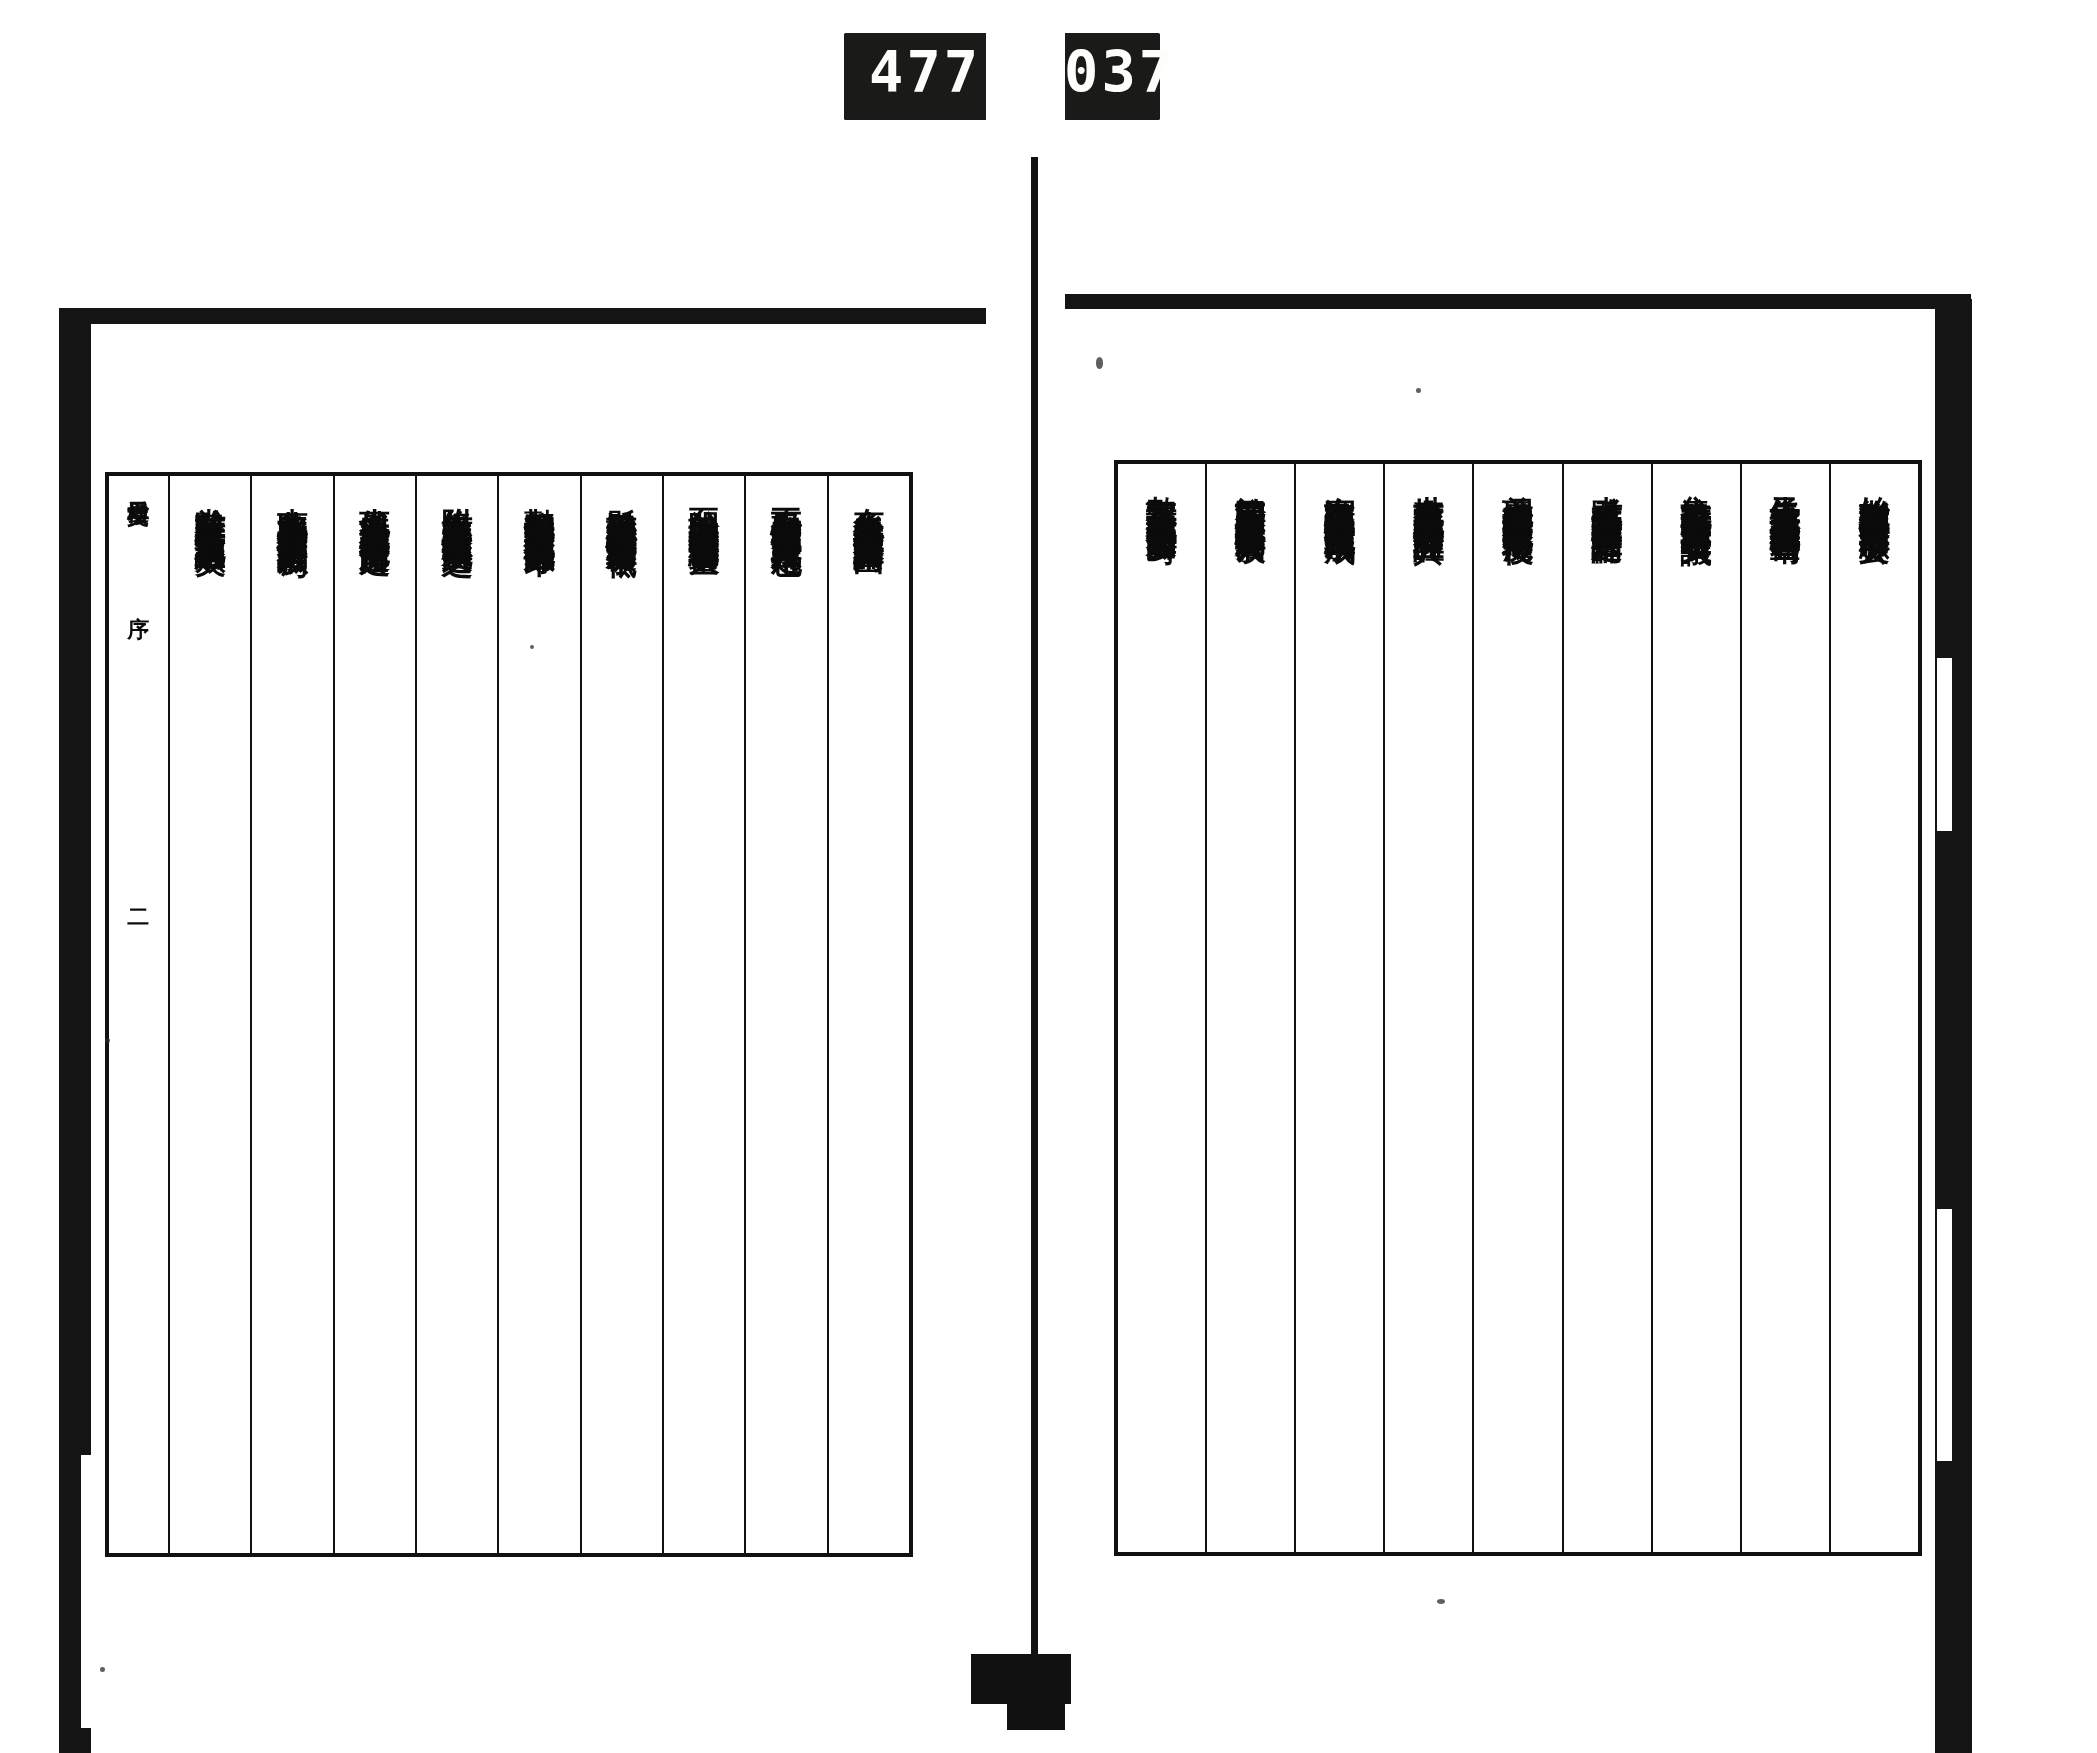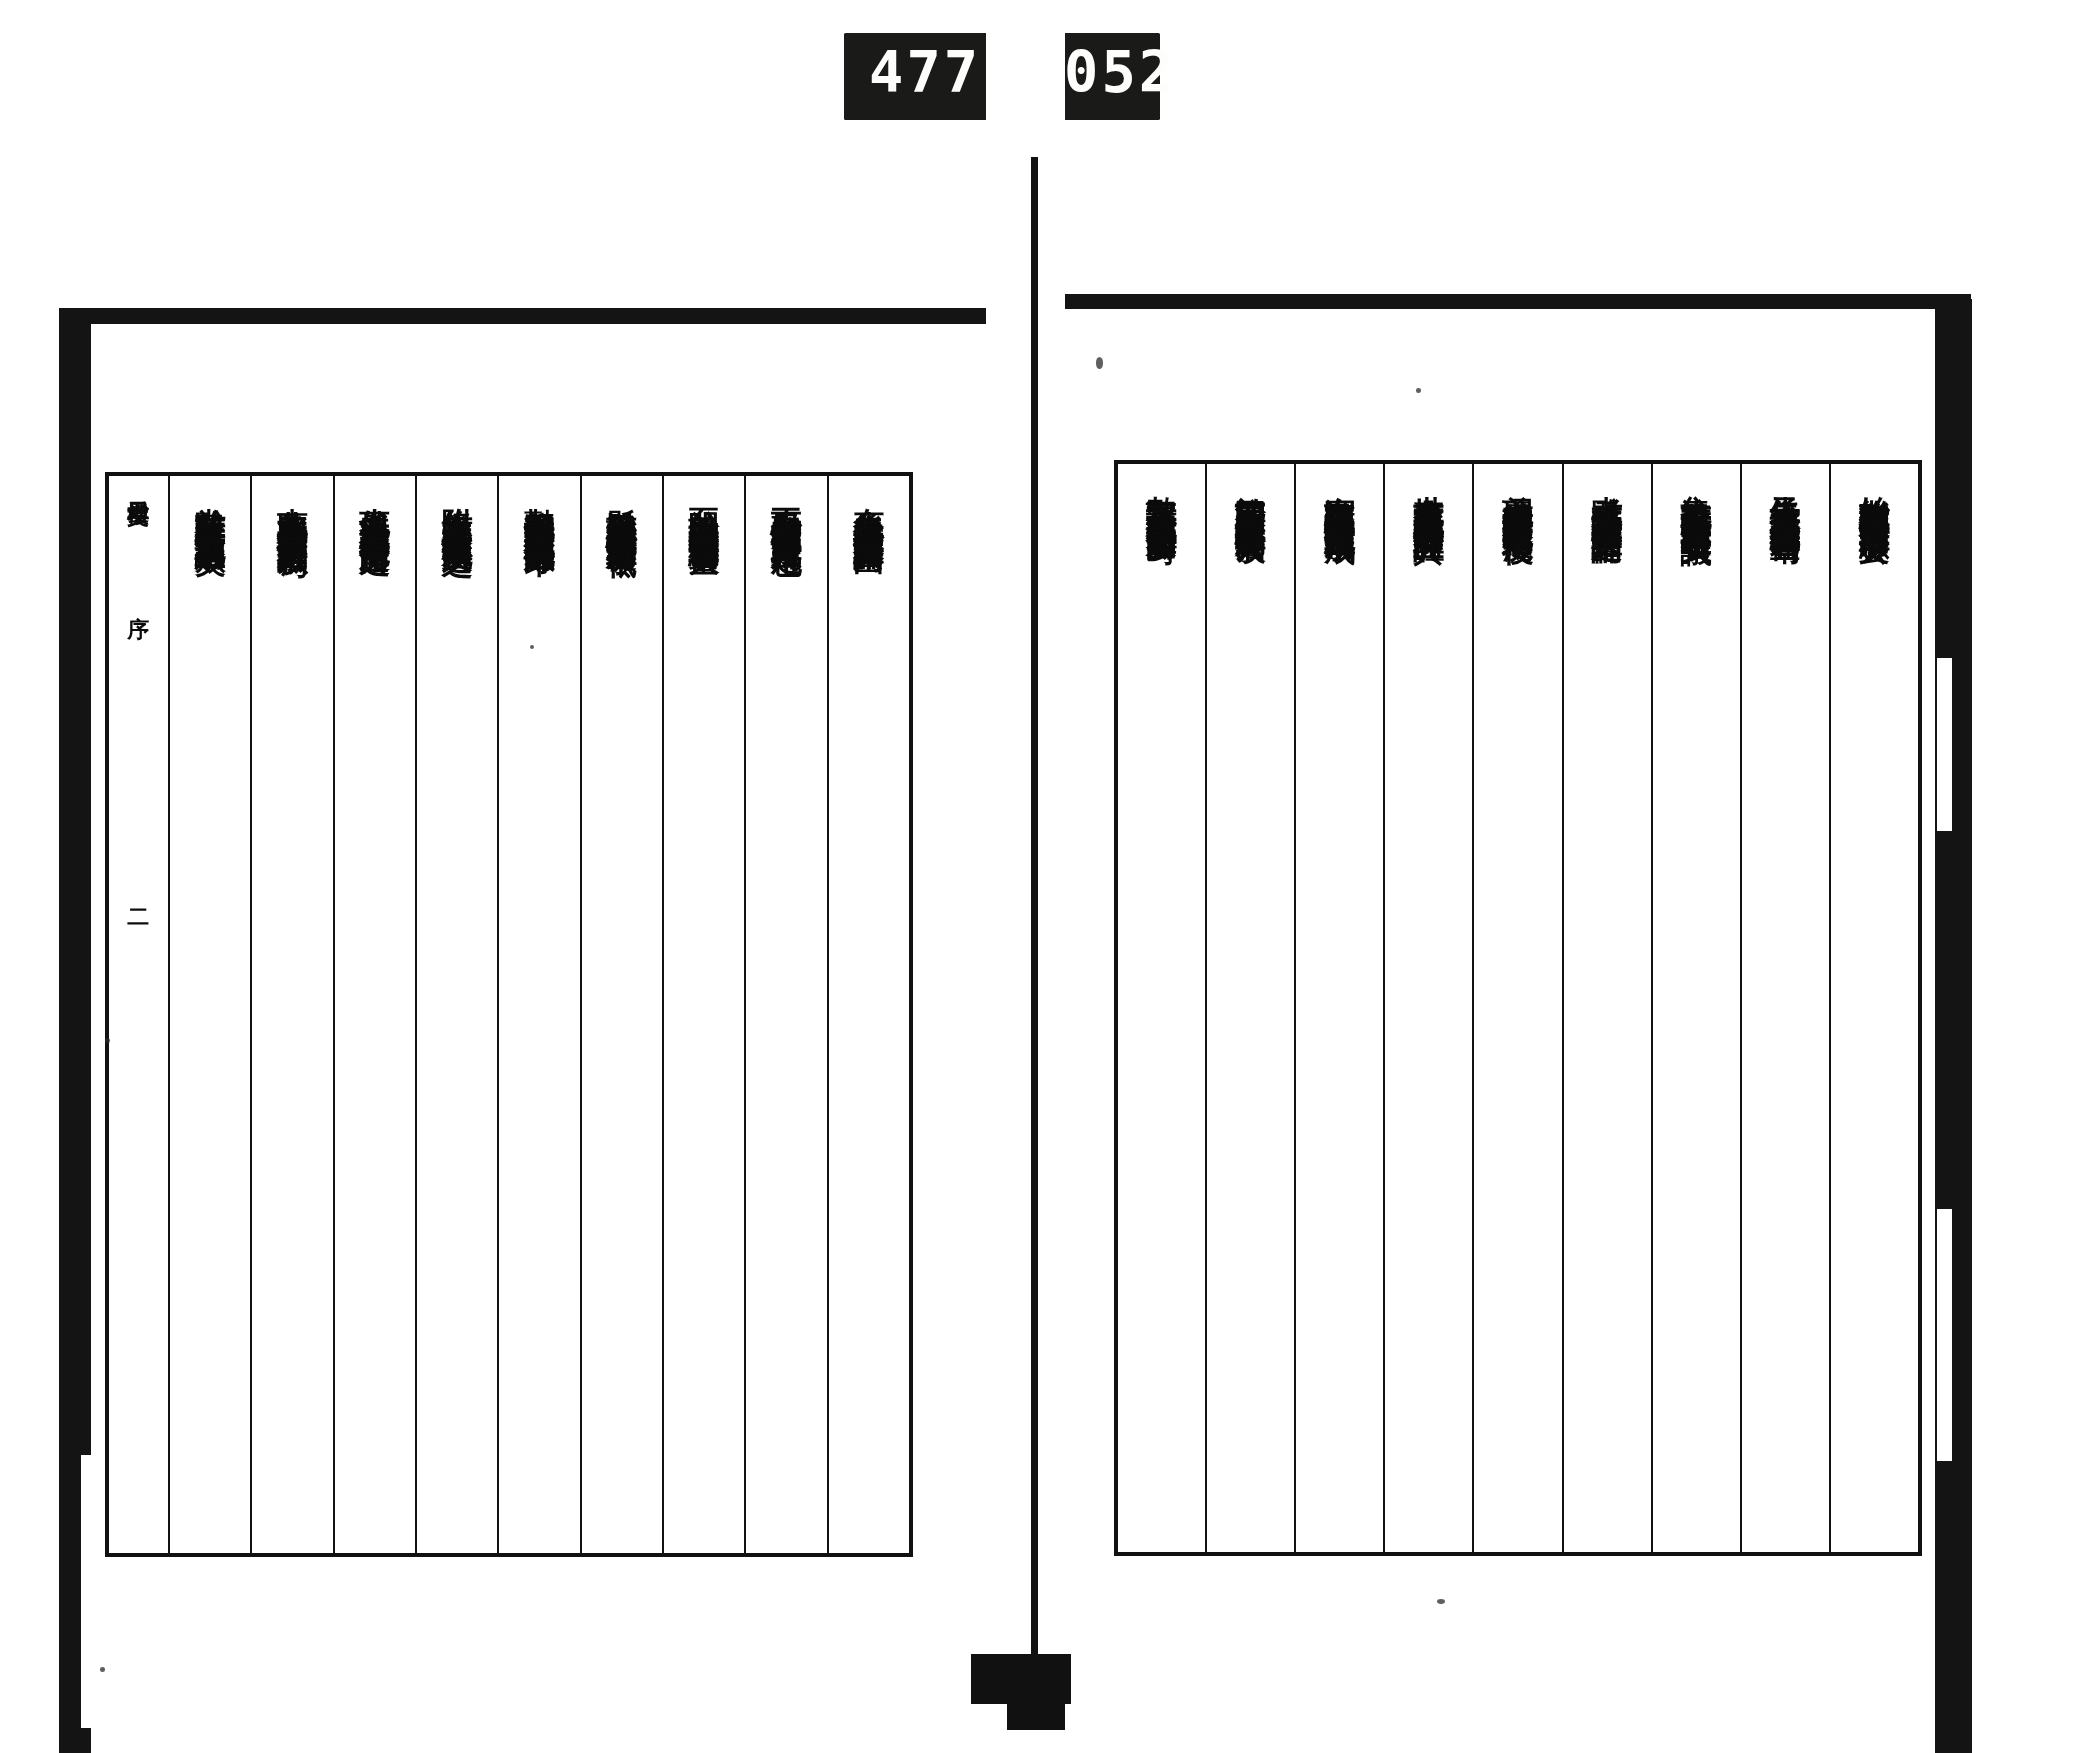--- a/index.html
+++ b/index.html
@@ -166,21 +166,21 @@
     background: #2a2a2a;
     border-radius: 50%;
     opacity: .75;
   }
 </style>
 </head>
 <body>
 
 <div class="counter-strip">
   <div class="counter-digits counter-left">477</div>
-  <div class="counter-digits counter-right">052</div>
+  <div class="counter-digits counter-right">037</div>
 </div>
 
 <div class="spread">
 
   <div class="leaf leaf-left"></div>
   <div class="leaf leaf-right"></div>
 
   <div class="edge edge-l-left"></div>
   <div class="edge edge-l-top"></div>
 

